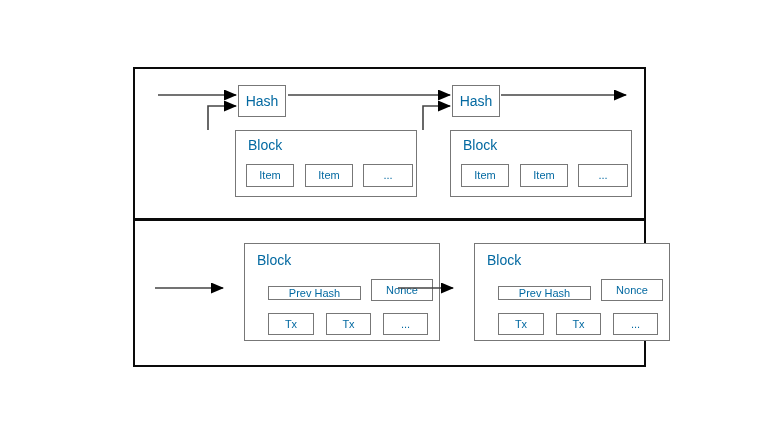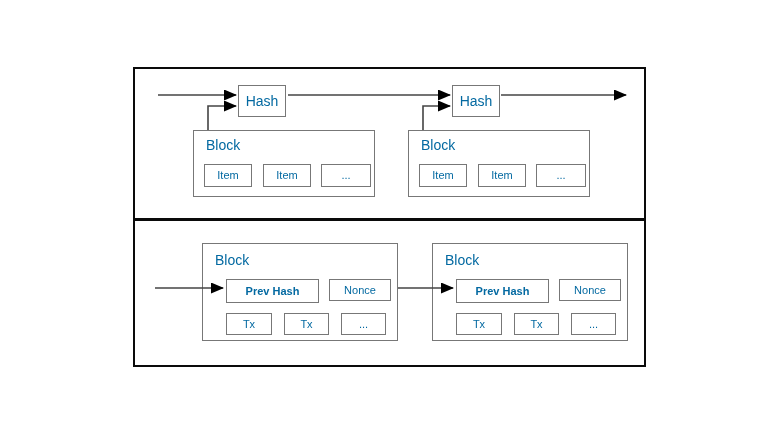--- a/index.html
+++ b/index.html
@@ -45,41 +45,42 @@
     font-size: 14px;
   }
   .hash-1 { left: 238px; top: 85px; }
   .hash-2 { left: 452px; top: 85px; }
 
   .block-outline {
     position: absolute;
     border: 1.5px solid #777777;
     background: #ffffff;
     box-sizing: border-box;
+    margin-left: 42px;
   }
   .block-top-1 { left: 193px; top: 130px; width: 182px; height: 67px; }
   .block-top-2 { left: 408px; top: 130px; width: 182px; height: 67px; }
   .block-bot-1 { left: 202px; top: 243px; width: 196px; height: 98px; }
   .block-bot-2 { left: 432px; top: 243px; width: 196px; height: 98px; }
 
   .block-title {
     position: absolute;
     left: 12px; top: 6px;
     font-size: 14px;
     line-height: 1.2;
   }
   .block-bot-1 .block-title, .block-bot-2 .block-title { top: 8px; }
 
   
   .item-1 { left: 10px;  top: 33px; width: 48px; height: 23px; }
   .item-2 { left: 69px;  top: 33px; width: 48px; height: 23px; }
   .item-3 { left: 127px; top: 33px; width: 50px; height: 23px; }
 
   
-  .prevhash { left: 23px;  top: 35px; width: 93px; height: 24px; font-weight: bold; }
+  .prevhash { left: 23px;  top: 42px; width: 93px; height: 14px; }
   .nonce    { left: 126px; top: 35px; width: 62px; height: 22px; text-align: right; }
   .tx-1     { left: 23px;  top: 69px; width: 46px; height: 22px; }
   .tx-2     { left: 81px;  top: 69px; width: 45px; height: 22px; }
   .tx-3     { left: 138px; top: 69px; width: 45px; height: 22px; }
 
   .arrow-layer {
     position: absolute;
     left: 0; top: 0;
     width: 780px; height: 437px;
     pointer-events: none;

